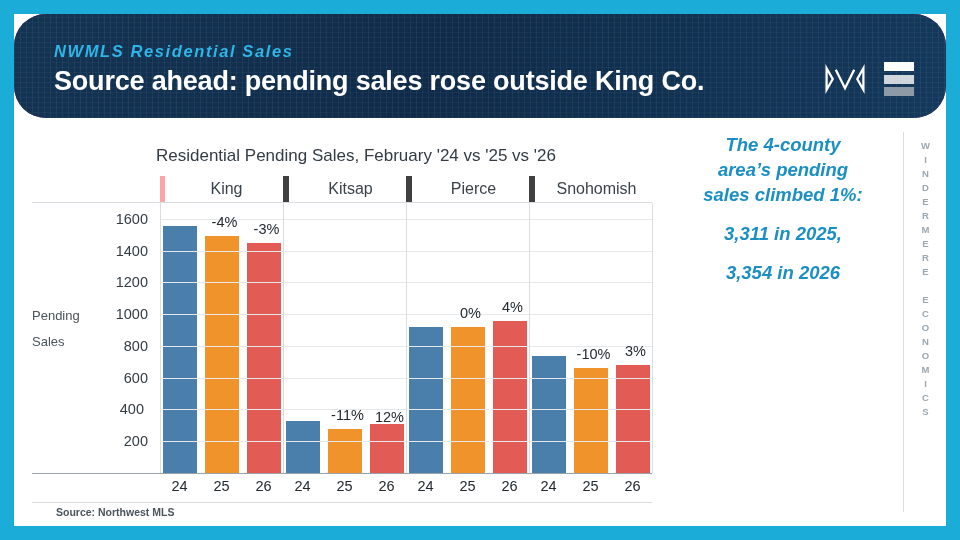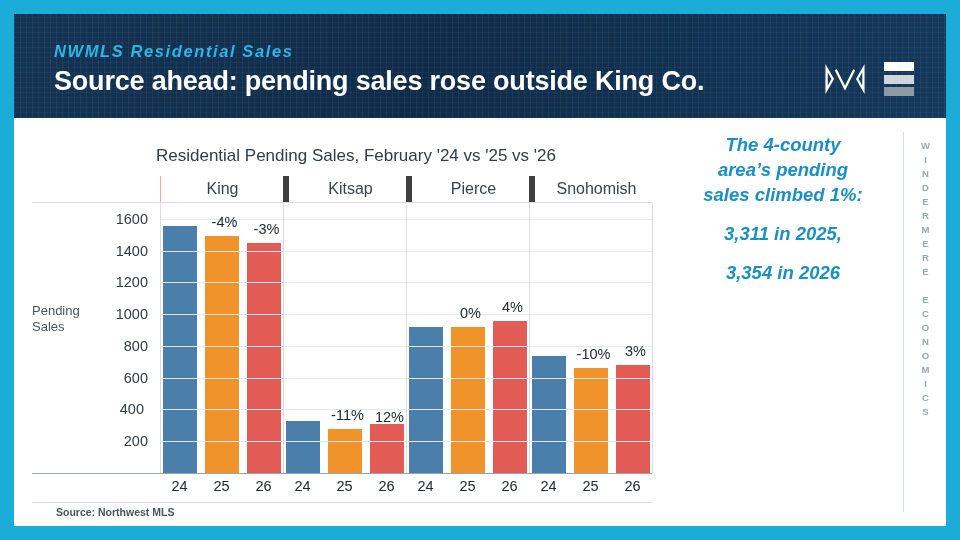--- a/index.html
+++ b/index.html
@@ -9,21 +9,21 @@
     background:#ffffff;
   }
   #slide{position:relative;width:960px;height:540px;background:#ffffff;}
 
   
   .cyan-frame{position:absolute;left:0;top:0;width:960px;height:540px;
       box-sizing:border-box;border:14px solid #1badd8;background:#ffffff;}
 
   
   .header{position:absolute;left:14px;top:14px;width:932px;height:104px;
-      background:#701a75;overflow:hidden;}
+      background:#701a75;overflow:hidden;border-radius:32px;}
   .header .texture{position:absolute;inset:0;
       background:
         repeating-linear-gradient(90deg, rgba(255,255,255,0.05) 0 1px, rgba(0,0,0,0) 1px 6px),
         repeating-linear-gradient(0deg, rgba(255,255,255,0.035) 0 1px, rgba(0,0,0,0) 1px 5px),
         linear-gradient(110deg,#143454 0%,#0f2b49 45%,#14395c 100%);
   }
   .eyebrow{position:absolute;left:40px;top:28px;color:#2fb5e6;
       font-size:16.5px;font-weight:bold;letter-spacing:1.6px;font-style:italic;}
   .headline{position:absolute;left:40px;top:52px;color:#ffffff;
       font-size:27px;font-weight:bold;letter-spacing:-0.2px;}
@@ -51,30 +51,30 @@
   .callout .l.sp{margin-top:14px;}
 
   
   .chart-title{position:absolute;left:76px;top:146px;width:560px;text-align:center;
       font-size:17px;color:#333c44;}
 
   
   .county-band{position:absolute;left:32px;top:176px;width:620px;height:27px;}
   .county-band .cell{position:absolute;top:0;height:27px;text-align:center;
       font-size:16px;color:#3a434b;border-left:6px solid #404040;line-height:25px;}
-  .county-band .cell:first-child{border-left:1px solid #fca5a5;}
+  .county-band .cell:first-child{border-left:5px solid #fca5a5;}
   .band-underline{position:absolute;left:32px;top:202px;width:620px;height:1px;background:#d9dde1;}
 
   
   .plot{position:absolute;left:32px;top:203px;width:620px;height:270px;}
   .grid-line{position:absolute;left:0;width:620px;height:1px;background:#e6e9ec;}
   .ytick{position:absolute;right:auto;left:-0px;transform:translate(-100%,-50%);
       font-size:14.5px;color:#333c44;padding-right:8px;white-space:nowrap;}
   .axis-title{position:absolute;left:0;width:62px;text-align:left;
-      font-size:13px;color:#4a545c;line-height:16px;}
+      font-size:13px;color:#4a545c;line-height:26px;}
   .sep{position:absolute;top:0;width:1px;height:270px;background:#d9dde1;}
 
   .bars{position:absolute;left:0;top:0;width:620px;height:270px;}
   .bar{position:absolute;bottom:0;}
   .blabel{position:absolute;font-size:14.5px;color:#232a30;white-space:nowrap;}
 
   
   .xaxis{position:absolute;left:32px;top:473px;width:620px;height:1px;background:#9aa3ab;}
   .xticks{position:absolute;left:32px;top:474px;width:620px;height:28px;}
   .xticks .xt{position:absolute;top:4px;text-align:center;font-size:14.5px;color:#232a30;}

